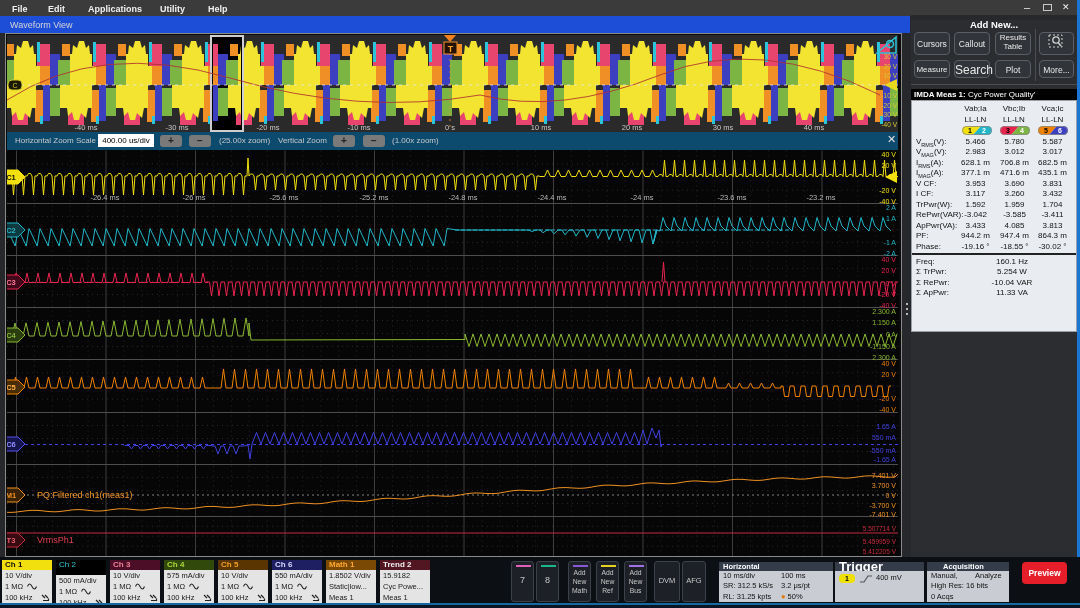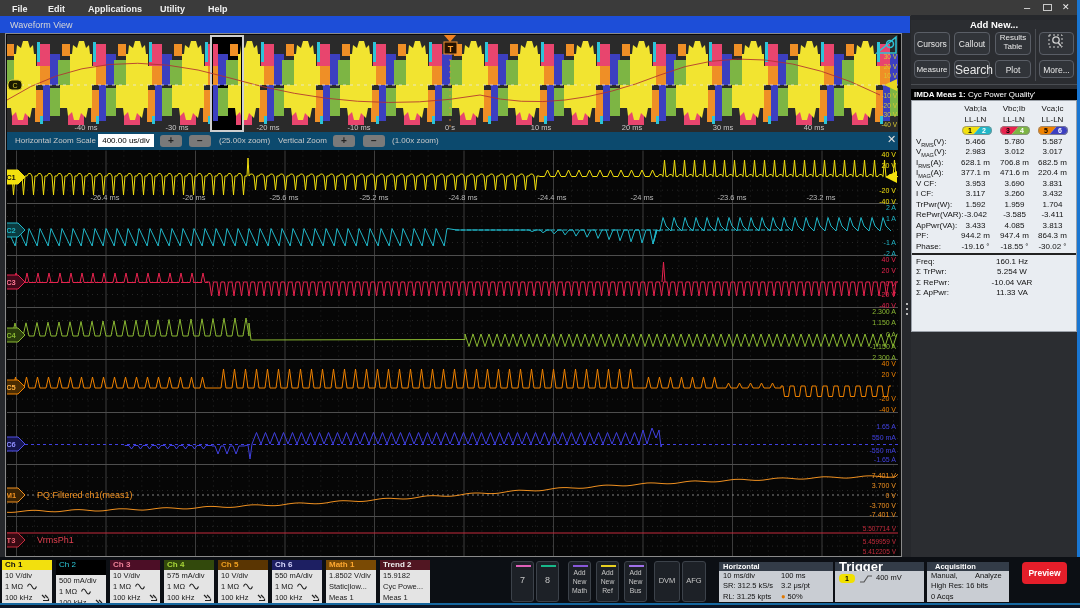--- a/index.html
+++ b/index.html
@@ -312,21 +312,21 @@
     <div class="trv" style="left:45px;top:46.0px">2.983</div>
     <div class="trv" style="left:84px;top:46.0px">3.012</div>
     <div class="trv" style="left:122px;top:46.0px">3.017</div>
 <div class="trl" style="top:56.6px">I<sub>RMS</sub>(A):</div>
     <div class="trv" style="left:45px;top:56.6px">628.1 m</div>
     <div class="trv" style="left:84px;top:56.6px">706.8 m</div>
     <div class="trv" style="left:122px;top:56.6px">682.5 m</div>
 <div class="trl" style="top:67.1px">I<sub>MAG</sub>(A):</div>
     <div class="trv" style="left:45px;top:67.1px">377.1 m</div>
     <div class="trv" style="left:84px;top:67.1px">471.6 m</div>
-    <div class="trv" style="left:122px;top:67.1px">220.4 m</div>
+    <div class="trv" style="left:122px;top:67.1px">435.1 m</div>
 <div class="trl" style="top:77.7px">V CF:</div>
     <div class="trv" style="left:45px;top:77.7px">3.953</div>
     <div class="trv" style="left:84px;top:77.7px">3.690</div>
     <div class="trv" style="left:122px;top:77.7px">3.831</div>
 <div class="trl" style="top:88.2px">I CF:</div>
     <div class="trv" style="left:45px;top:88.2px">3.117</div>
     <div class="trv" style="left:84px;top:88.2px">3.260</div>
     <div class="trv" style="left:122px;top:88.2px">3.432</div>
 <div class="trl" style="top:98.8px">TrPwr(W):</div>
     <div class="trv" style="left:45px;top:98.8px">1.592</div>
@@ -469,21 +469,21 @@
 <div style="height:9px;background:#333c48;color:#fff;font-size:13px;font-weight:bold;line-height:9px;padding-left:4px">Trigger</div>
 <div style="height:31px;background:#c9cdd3;color:#111;font-size:7.5px;line-height:10.3px;padding:0 4px;position:relative">
       <div style="position:absolute;left:4px;top:3px;width:16px;height:9px;background:#f0e000;border-radius:4px;text-align:center;color:#000;font-size:7px;line-height:9px;font-weight:bold">1</div>
       <svg style="position:absolute;left:25px;top:3px" width="12" height="10" viewBox="0 0 12 10">
         <path d="M0 8 L4 8 L8 2 L12 2" stroke="#555" stroke-width="1.2" fill="none"></path>
       </svg>
       <div style="position:absolute;left:41px;top:2px">400 mV</div>
     </div>
 </div>
 <div style="position:absolute;left:927px;top:562px;width:82px;height:40px">
-<div style="height:9px;background:#333c48;color:#fff;font-size:7.5px;font-weight:bold;line-height:9px;padding-left:8px">Acquisition</div>
+<div style="height:9px;background:#333c48;color:#fff;font-size:7.5px;font-weight:bold;line-height:9px;padding-left:16px">Acquisition</div>
 <div style="height:31px;background:#c9cdd3;color:#111;font-size:7.5px;line-height:10.3px;padding:0 4px;position:relative">
       <div>Manual,<span style="position:absolute;left:48px">Analyze</span></div>
       <div>High Res: 16 bits</div>
       <div>0 Acqs</div>
     </div>
 </div>
 <div style="position:absolute;left:1022px;top:562px;width:45px;height:22px;background:#e51e2a;border-radius:4px;color:#fff;font-size:8.5px;font-weight:bold;text-align:center;line-height:22px">Preview</div>
 <div style="position:absolute;left:0;top:603px;width:1080px;height:2px;background:#1668a0"></div>
 <div style="position:absolute;left:0;top:605px;width:1080px;height:3px;background:#0a1526"></div>
 </body></html>

